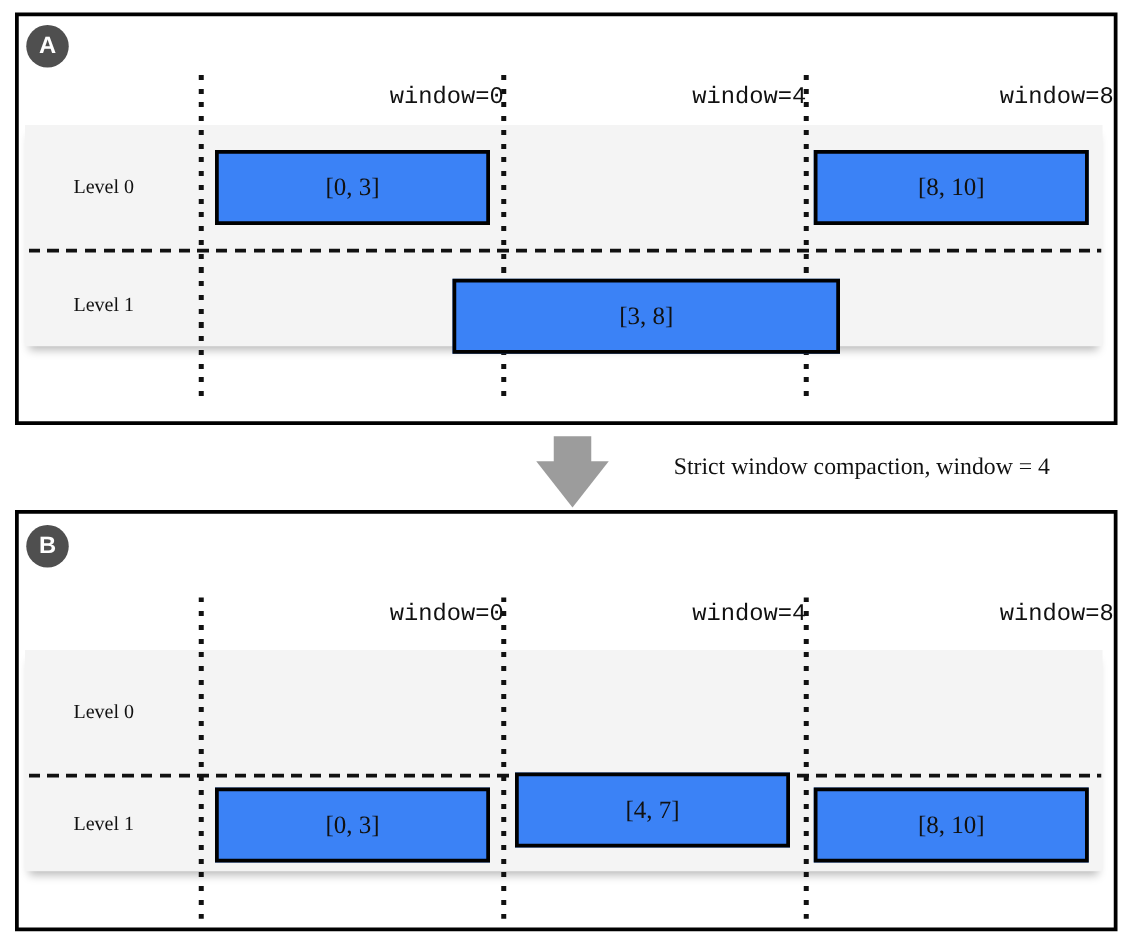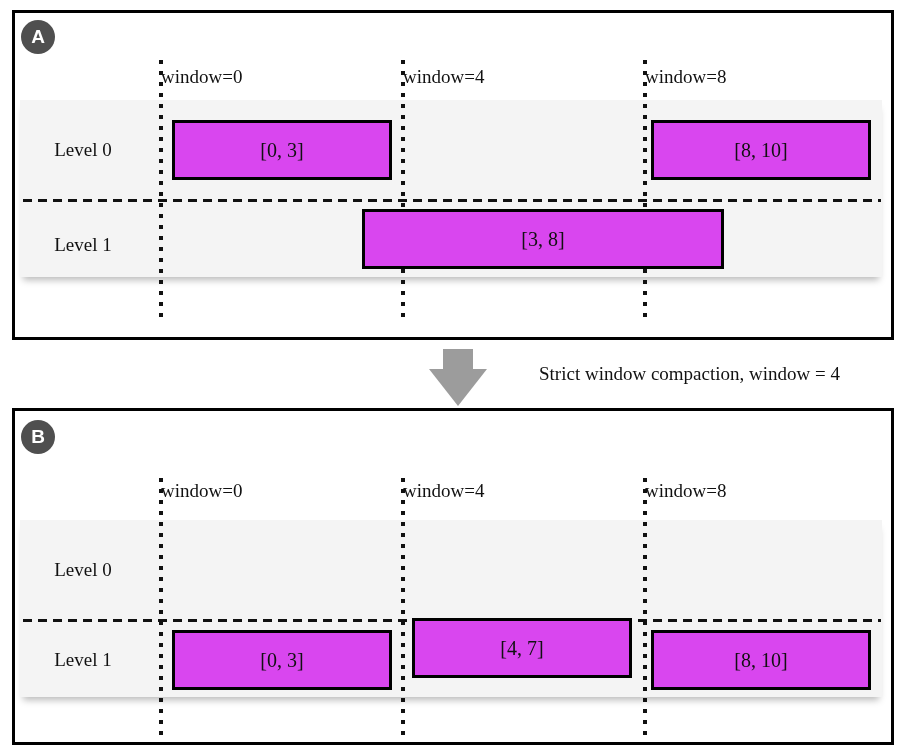--- a/index.html
+++ b/index.html
@@ -52,39 +52,40 @@
     left: 8px;
     width: 858px;
     height: 3px;
     background-image: repeating-linear-gradient(to right, #111111 0px, #111111 9px, transparent 9px, transparent 15px);
     z-index: 2;
   }
   .wlabel {
     position: absolute;
     height: 24px;
     line-height: 24px;
-    text-align: left;
+    text-align: right;
     font-size: 19px;
     z-index: 1;
+    font-family: Liberation Mono, monospace;
   }
   .level-label {
     position: absolute;
     left: 8px;
     width: 120px;
     height: 24px;
     line-height: 24px;
     text-align: center;
-    font-size: 19px;
+    font-size: 16px;
     z-index: 3;
   }
   .sstable {
     position: absolute;
     height: 60px;
     border: 3px solid #000000;
-    background: #d946ef;
+    background: #3b82f6;
     box-sizing: border-box;
     text-align: center;
     line-height: 54px;
     font-size: 20px;
     z-index: 4;
   }
   .arrow-shaft {
     position: absolute;
     left: 443px;
     top: 349px;
@@ -131,21 +132,21 @@
     <div class="vline" style="left:386px; top:47px; height:264px;"></div>
     <div class="vline" style="left:628px; top:47px; height:264px;"></div>
 
     <div class="level-label" style="top:125px;">Level 0</div>
     <div class="level-label" style="top:220px;">Level 1</div>
 
     <div class="hdash" style="top:186px;"></div>
 
     <div class="sstable" style="left:157px; top:107px; width:220px;">[0, 3]</div>
     <div class="sstable" style="left:636px; top:107px; width:220px;">[8, 10]</div>
-    <div class="sstable" style="left:347px; top:196px; width:362px;">[3, 8]</div>
+    <div class="sstable" style="left:347px; top:210px; width:310px;">[3, 8]</div>
   </section>
 
   <div class="arrow-shaft"></div>
   <div class="arrow-head"></div>
   <div class="transition-label">Strict window compaction, window = 4</div>
 
   <section class="panel" style="top:408px; height:337px;">
     <div class="badge" style="left:6px; top:9px;">B</div>
 
     <div class="wlabel" style="left:146px; top:68px; width:242px;">window=0</div>

